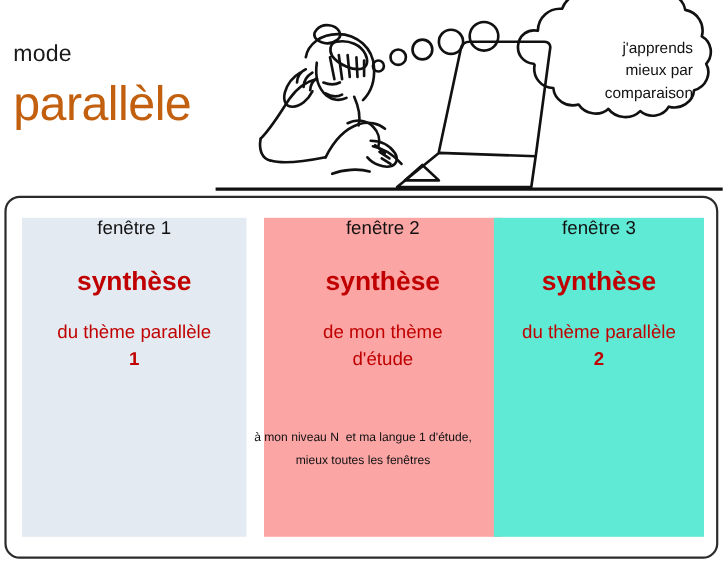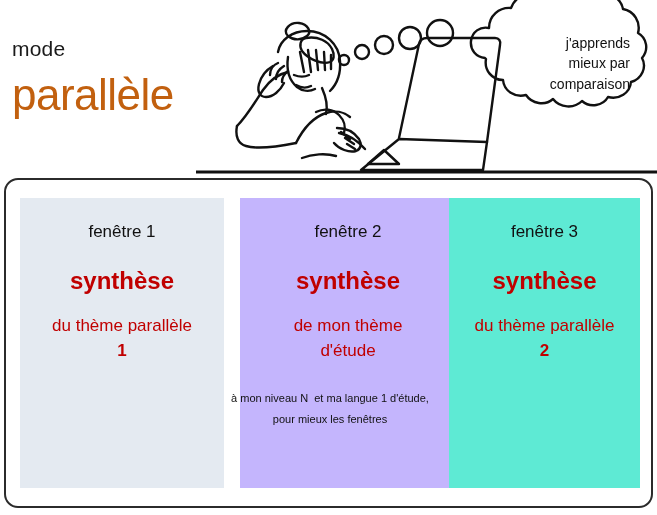--- a/index.html
+++ b/index.html
@@ -88,24 +88,23 @@
     top: 18px;
     width: 620px;
     height: 290px;
   }
 
   .panel {
     position: absolute;
     top: 0;
     height: 290px;
     box-sizing: border-box;
-    padding-top: 24px;
   }
   .panel.p1 { left: 0px;   width: 204px; background: #e4eaf1; }
-  .panel.p2 { left: 220px; width: 216px; background: #c4b5fd; }
+  .panel.p2 { left: 220px; width: 216px; background: #fca5a5; }
   .panel.p3 { left: 429px; width: 191px; background: #5eead4; }
 
   .window-label {
     text-align: center;
     font-size: 17px;
     color: #111111;
     line-height: 1.2;
   }
 
   .synthese {
@@ -250,16 +249,16 @@
       <div class="theme">
         <span>du thème parallèle</span><br>
         <b>2</b>
       </div>
     </div>
 
   </div>
 
   <div id="caption">
     <div>à mon niveau N  et ma langue 1 d'étude,</div>
-    <div>pour mieux les fenêtres</div>
+    <div>mieux toutes les fenêtres</div>
   </div>
 
 </div>
 
 </body></html>

